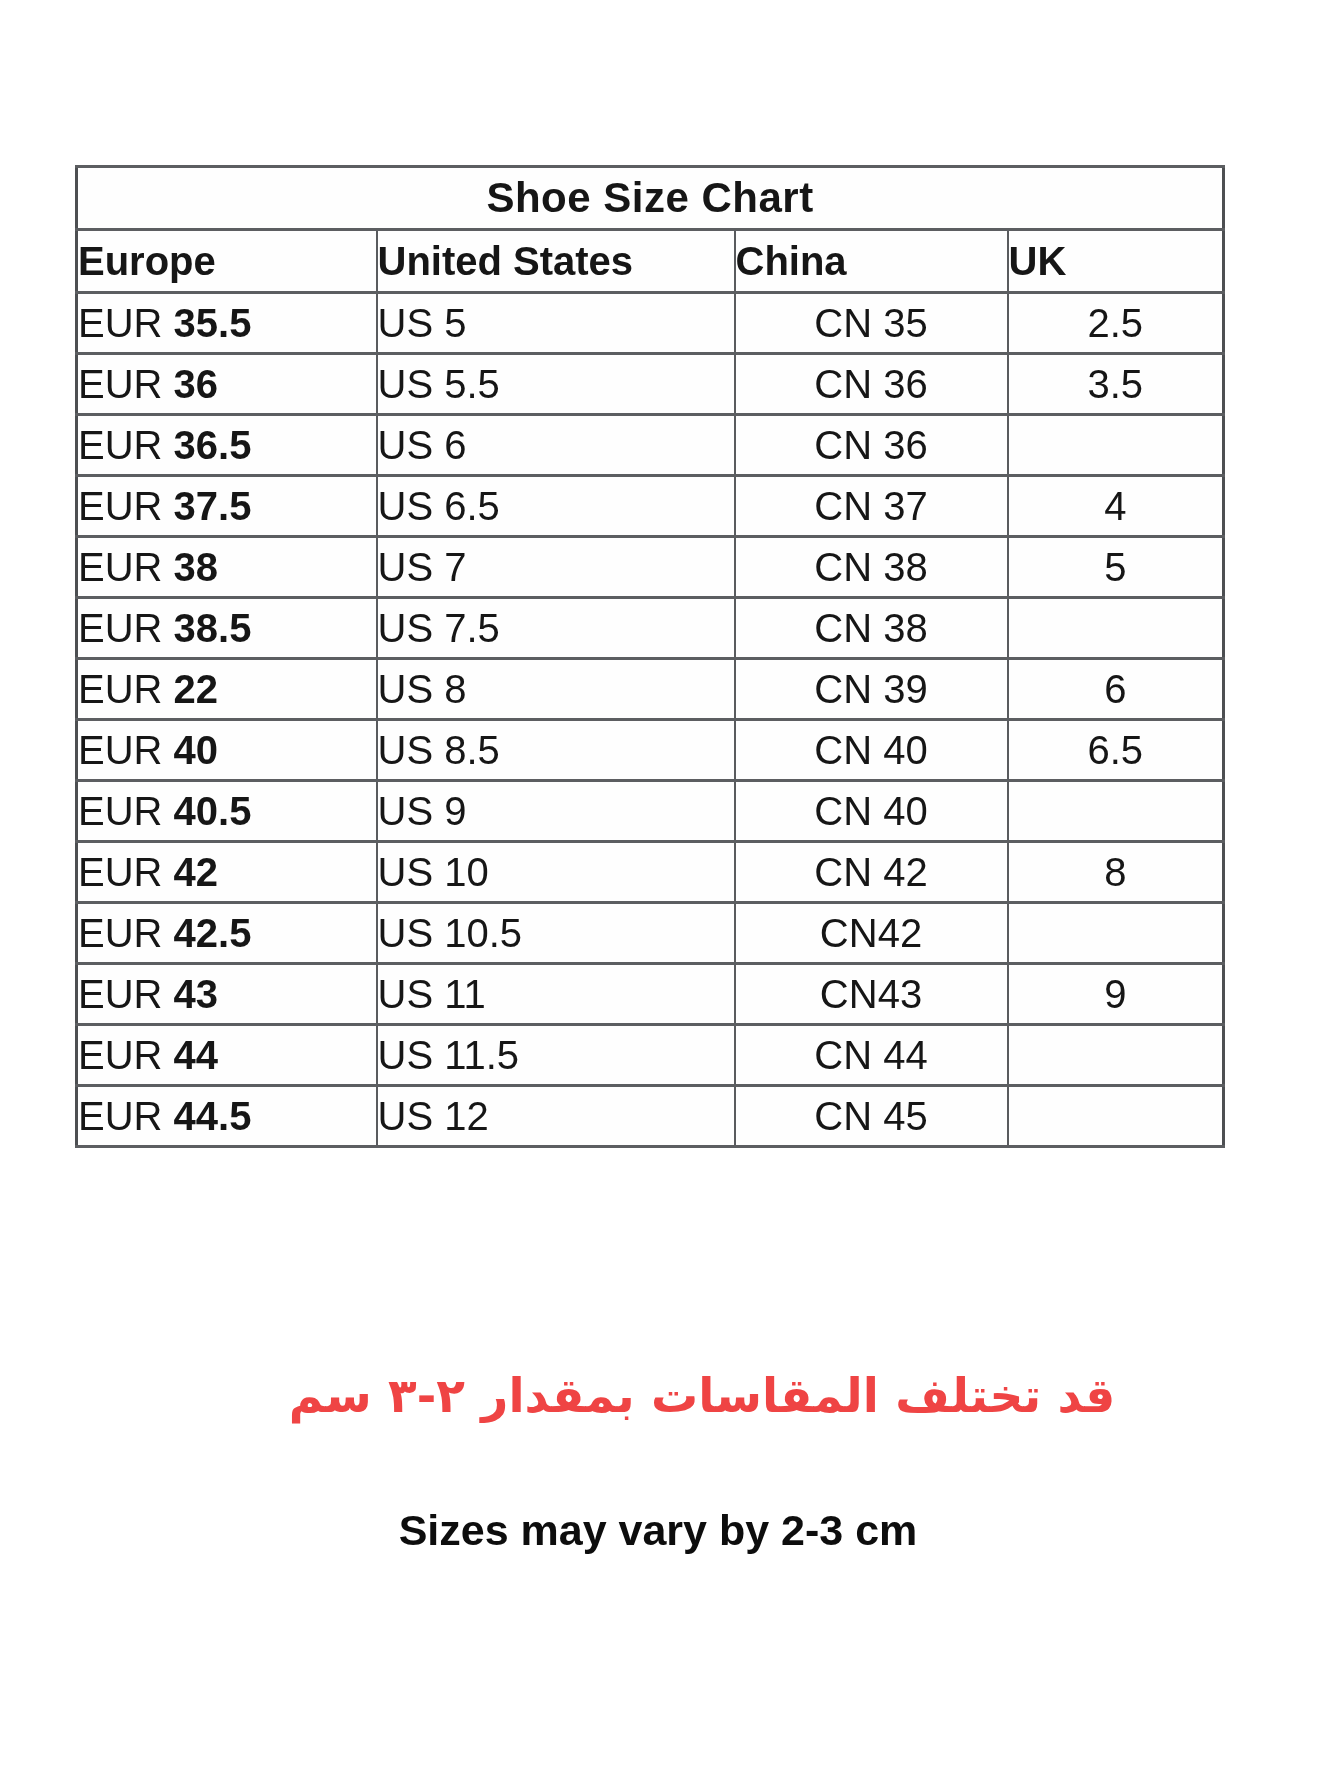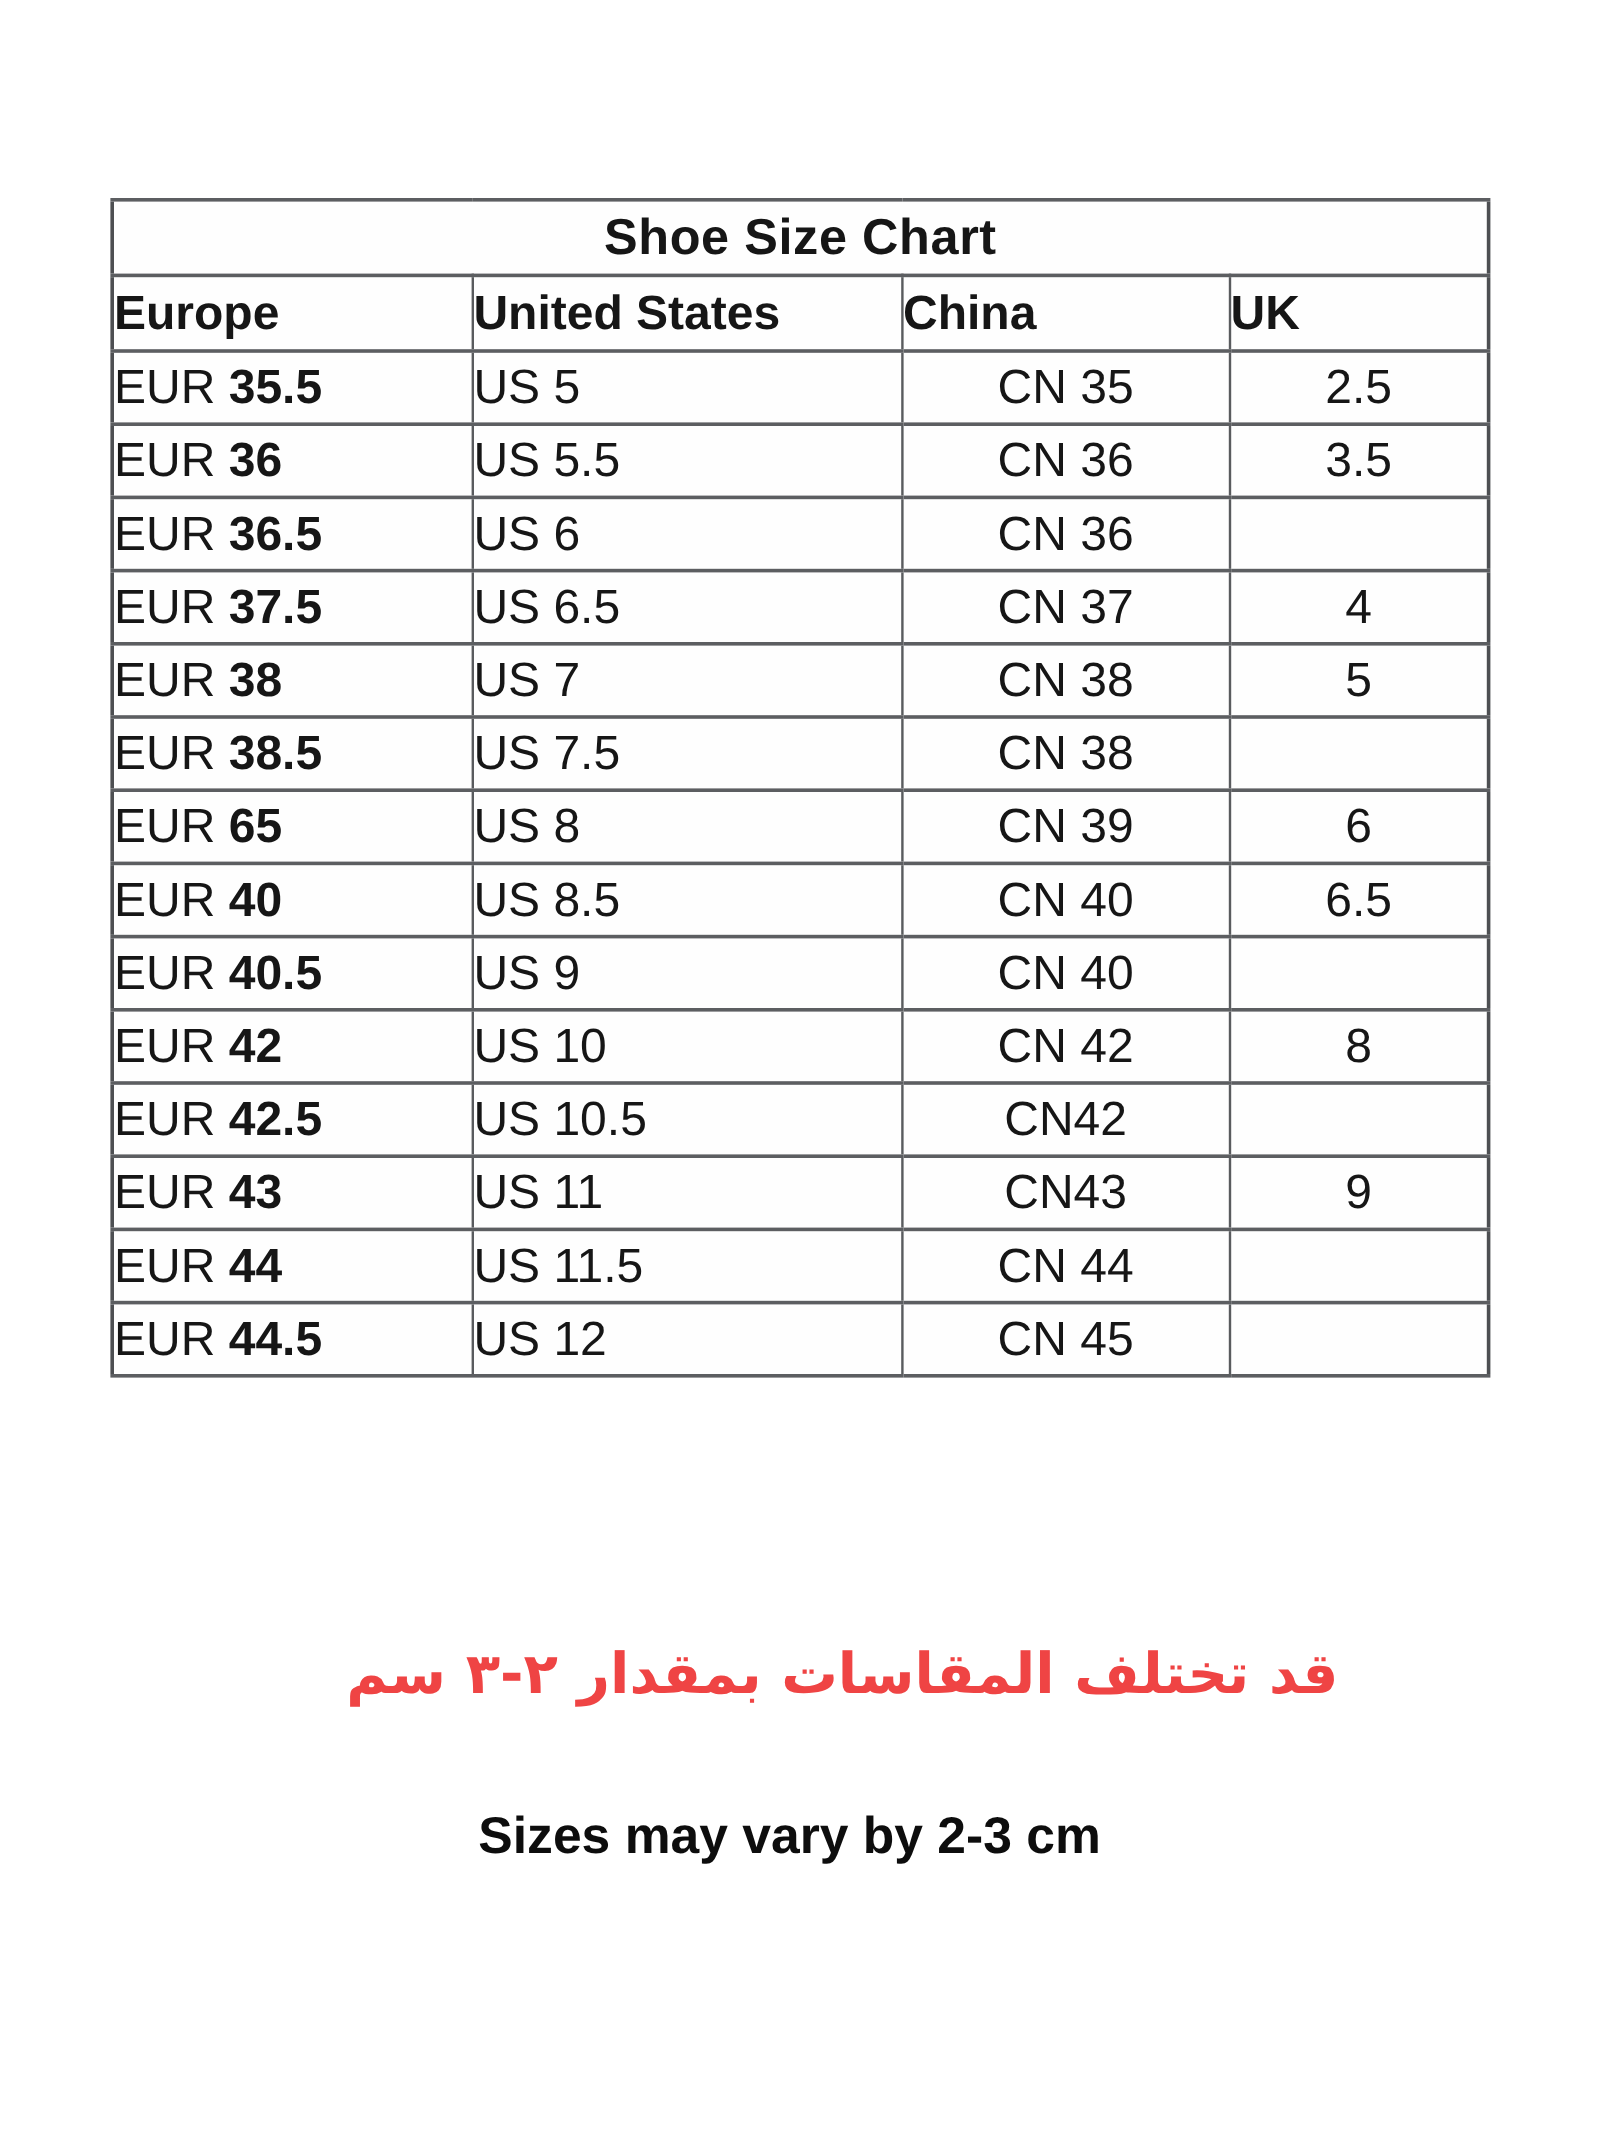--- a/index.html
+++ b/index.html
@@ -10,21 +10,21 @@
   body {
     position: relative;
     width: 1340px;
     height: 1785px;
     font-family: "Liberation Sans", sans-serif;
     color: #161616;
     overflow: hidden;
   }
   .size-table {
     position: absolute;
-    left: 92px;
+    left: 75px;
     top: 165px;
     border-collapse: collapse;
     table-layout: fixed;
     background: #fefefe;
     border: 3px solid #4d4f52;
   }
   .size-table th,
   .size-table td {
     border-left: 2px solid #595b5e;
     border-right: 2px solid #595b5e;
@@ -148,21 +148,21 @@
         <td class="cell-china">CN 38</td>
         <td class="cell-uk">5</td>
       </tr>
       <tr class="data-row">
         <td class="cell-europe"><span class="eur-prefix">EUR</span> <span class="eur-size">38.5</span></td>
         <td class="cell-us">US 7.5</td>
         <td class="cell-china">CN 38</td>
         <td class="cell-uk"></td>
       </tr>
       <tr class="data-row">
-        <td class="cell-europe"><span class="eur-prefix">EUR</span> <span class="eur-size">65</span></td>
+        <td class="cell-europe"><span class="eur-prefix">EUR</span> <span class="eur-size">22</span></td>
         <td class="cell-us">US 8</td>
         <td class="cell-china">CN 39</td>
         <td class="cell-uk">6</td>
       </tr>
       <tr class="data-row">
         <td class="cell-europe"><span class="eur-prefix">EUR</span> <span class="eur-size">40</span></td>
         <td class="cell-us">US 8.5</td>
         <td class="cell-china">CN 40</td>
         <td class="cell-uk">6.5</td>
       </tr>

